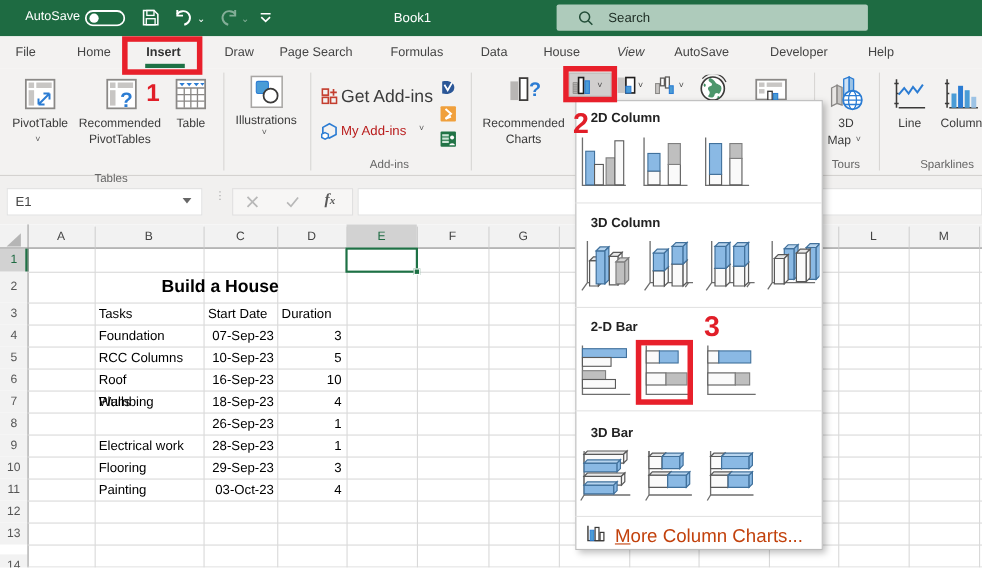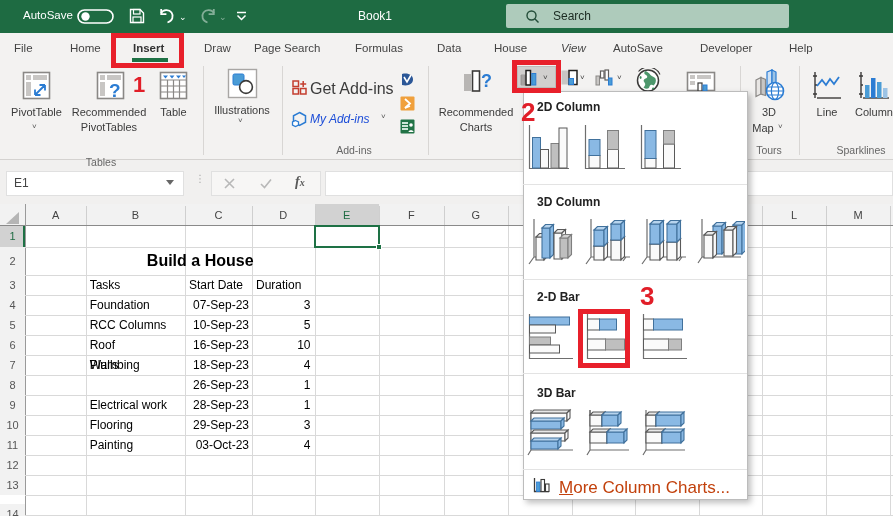--- a/index.html
+++ b/index.html
@@ -114,21 +114,21 @@
 <rect x="1" y="1" width="5.5" height="5.5" fill="none" stroke="#c43e2f" stroke-width="1.5"></rect>
 <rect x="1" y="8.5" width="5.5" height="5.5" fill="none" stroke="#c43e2f" stroke-width="1.5"></rect>
 <rect x="8.5" y="8.5" width="5.5" height="5.5" fill="none" stroke="#c43e2f" stroke-width="1.5"></rect>
 <path d="M11.2 1 V7 M8.2 4 H14.2" stroke="#c43e2f" stroke-width="1.5"></path>
 </svg>
 <div class="abs" style="left:310px;top:80px;font-size:16px;color:#3b3b3b;">Get Add-ins</div>
 <svg class="abs" style="left:291px;top:111px;" width="17" height="17" viewBox="0 0 17 17">
 <path d="M8.5 1.5 L14.5 4.8 V11.2 L8.5 14.5 L2.5 11.2 V4.8 Z" fill="none" stroke="#2b7cd3" stroke-width="1.5"></path>
 <path d="M4.5 9.5 L7.5 11 V14 L4.5 15.5 L1.5 14 V11 Z" fill="#fff" stroke="#2b7cd3" stroke-width="1.3"></path>
 </svg>
-<div class="abs" style="left:310px;top:112px;font-size:12px;color:#1d4ed8;font-style:italic;">My Add-ins</div>
+<div class="abs" style="left:310px;top:112px;font-size:12px;color:#b91c1c;">My Add-ins</div>
 <div class="abs" style="left:381px;top:112px;color:#555;font-size:8px;">˅</div>
 <svg class="abs" style="left:400px;top:72px;" width="15" height="15" viewBox="0 0 15 15">
 <path d="M2 2 C8 0.5, 13 3, 13 7.5 C13 12, 8 14.5, 2 13 Z" fill="#2b5797"></path>
 <path d="M4 5 l3 5 l4 -7" stroke="#fff" stroke-width="1.6" fill="none"></path>
 </svg>
 <svg class="abs" style="left:400px;top:96px;" width="15" height="15" viewBox="0 0 15 15">
 <rect x="0.5" y="0.5" width="14" height="14" rx="1" fill="#f0a03c"></rect>
 <path d="M5 3 L10 7.5 L5 12" stroke="#fff" stroke-width="1.8" fill="none"></path>
 <path d="M5 12 L10 10" stroke="#fff" stroke-width="1.8" fill="none"></path>
 </svg>

